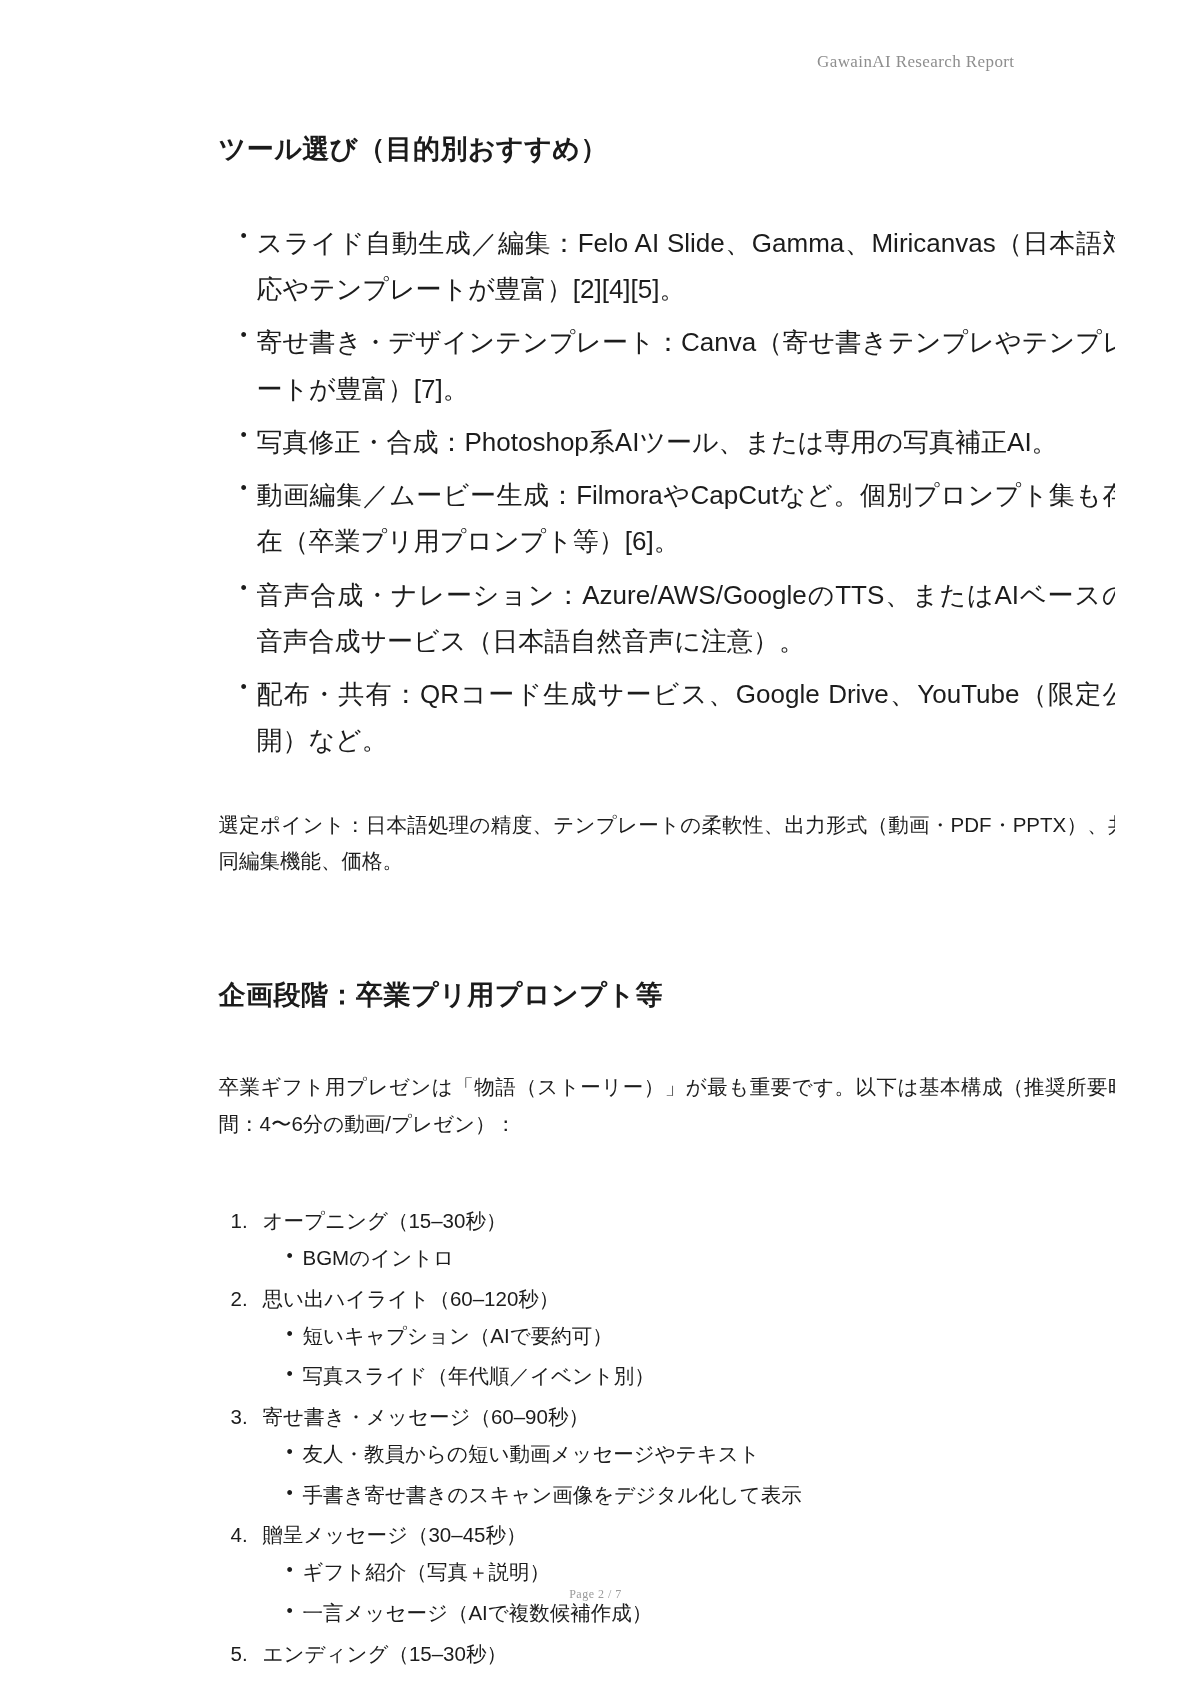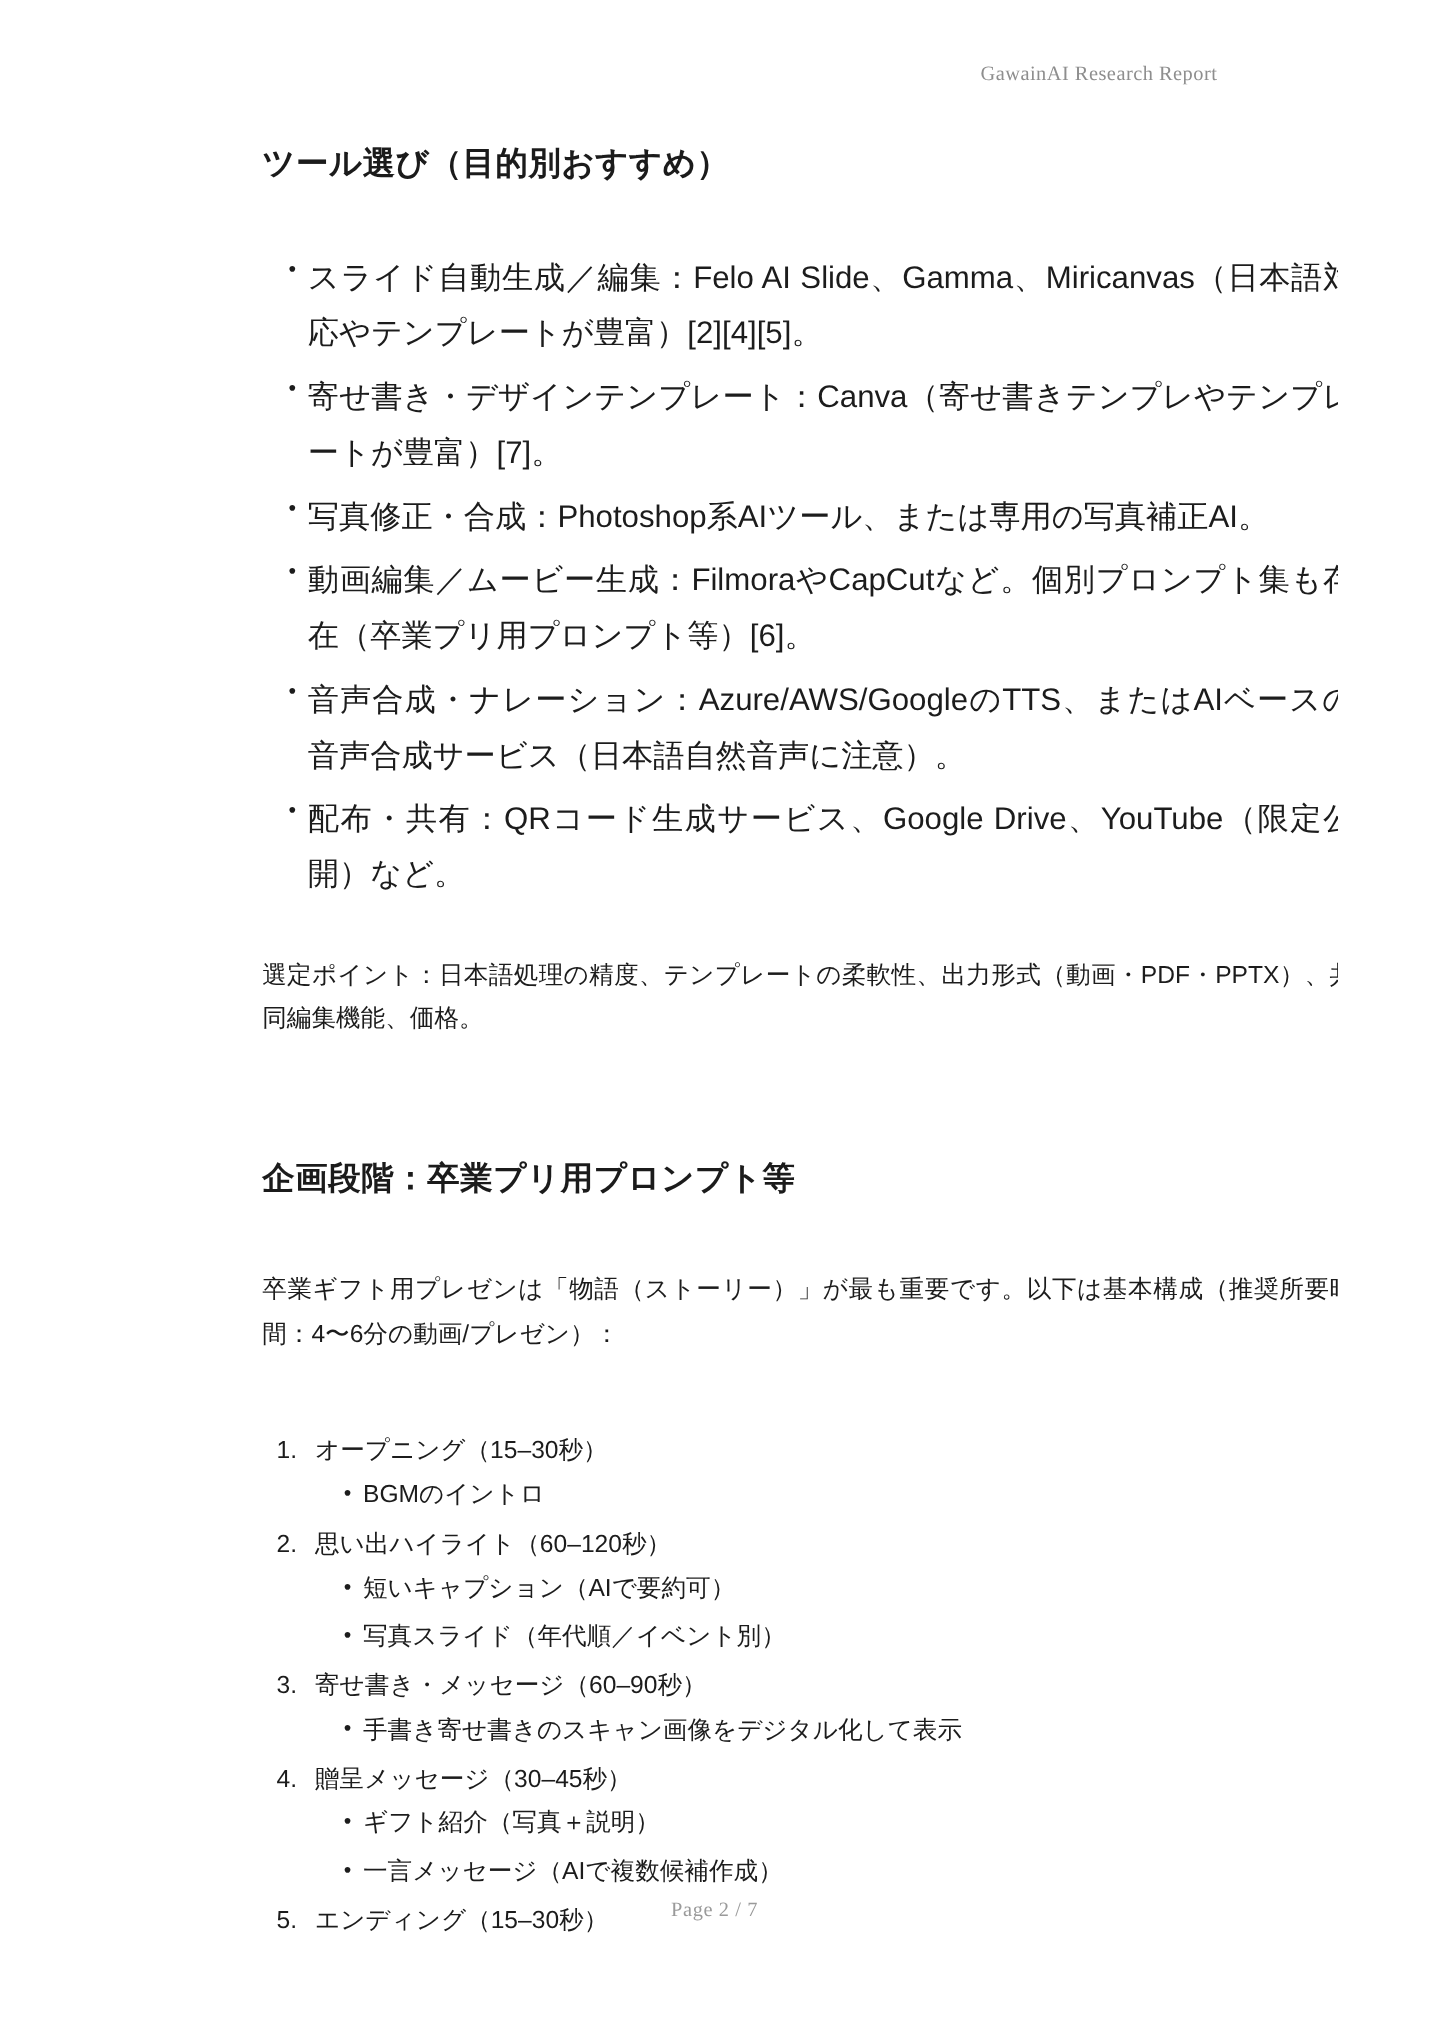--- a/index.html
+++ b/index.html
@@ -31,21 +31,21 @@
     font-size: 17px;
     letter-spacing: 0.4px;
     color: #8e8e8e;
     white-space: nowrap;
   }
 
   
   .content {
     position: absolute;
     left: 142px;
-    top: 118px;
+    top: 130px;
     width: 910px;
   }
 
   h2.section-title {
     font-family: "DejaVu Sans", "Liberation Sans", sans-serif;
     font-size: 27px;
     font-weight: 700;
     color: #1b1b1b;
     margin: 0;
     padding: 0;
@@ -145,21 +145,21 @@
   }
 
   
   .page-footer {
     position: absolute;
     left: 0;
     right: 0;
     bottom: 82px;
     text-align: center;
     font-family: "Liberation Serif", "DejaVu Serif", serif;
-    font-size: 17px;
+    font-size: 12px;
     color: #9a9a9a;
     letter-spacing: 0.5px;
   }
 </style>
 </head>
 <body>
 
 <div class="page">
 
   <div class="running-header">GawainAI Research Report</div>
@@ -206,20 +206,21 @@
         <span class="step-label">思い出ハイライト（60–120秒）</span>
         <ul class="sub-list">
           <li>短いキャプション（AIで要約可）</li>
           <li>写真スライド（年代順／イベント別）</li>
         </ul>
       </li>
 
       <li class="step">
         <span class="step-label">寄せ書き・メッセージ（60–90秒）</span>
         <ul class="sub-list">
+          <li>友人・教員からの短い動画メッセージやテキスト</li>
           <li>手書き寄せ書きのスキャン画像をデジタル化して表示</li>
         </ul>
       </li>
 
       <li class="step">
         <span class="step-label">贈呈メッセージ（30–45秒）</span>
         <ul class="sub-list">
           <li>ギフト紹介（写真＋説明）</li>
           <li>一言メッセージ（AIで複数候補作成）</li>
         </ul>

